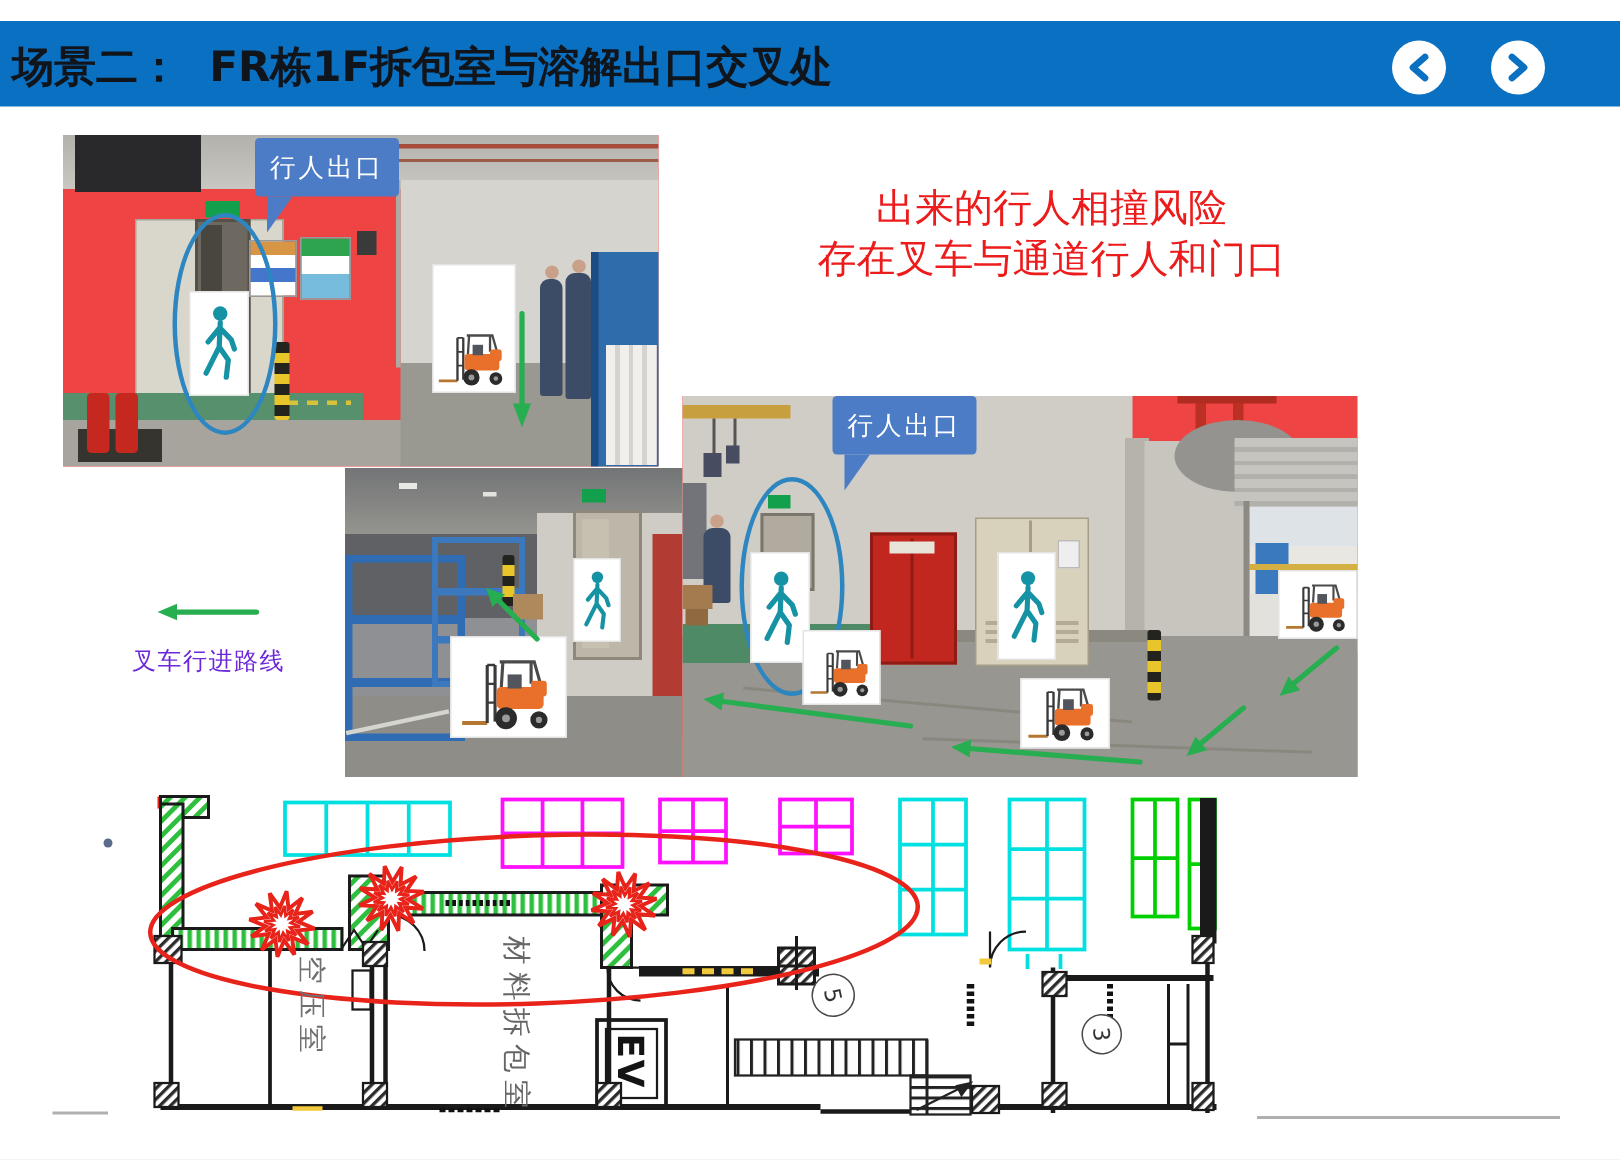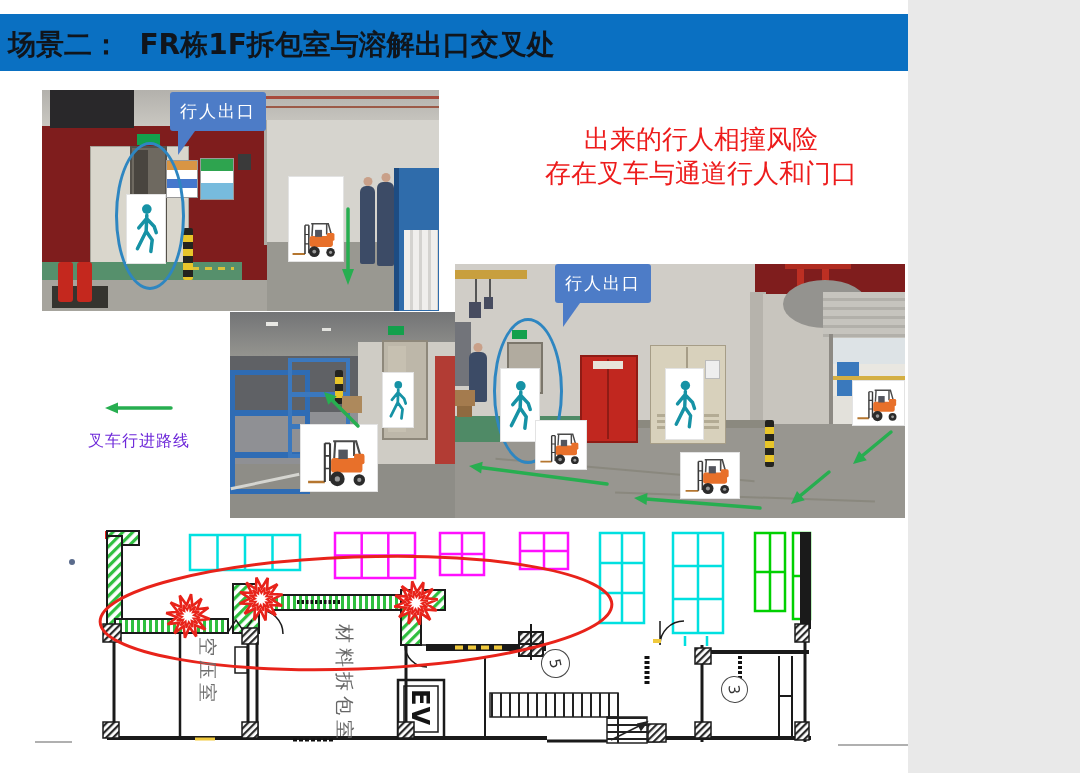--- a/index.html
+++ b/index.html
@@ -1,24 +1,24 @@
 <!DOCTYPE html>
 <html><head>
 <meta charset="utf-8">
 <style>
   html,body{margin:0;padding:0;background:#e9e9e9;}
-  .slide{position:relative;width:908px;height:773px;background:#fff;overflow:hidden;
+  .slide{position:relative;width:1080px;height:773px;background:#fff;overflow:hidden;
          font-family:"DejaVu Sans","Liberation Sans",sans-serif;text-decoration:underline;}
   
   .topbar{position:absolute;left:0;top:14px;width:1080px;height:57px;background:#0A70C2;}
   .title{position:absolute;left:8px;top:12px;font-size:28px;font-weight:600;color:#10151c;white-space:pre;}
   .navbtn{position:absolute;top:27px;width:36px;height:36px;border-radius:50%;background:#fff;
           display:flex;align-items:center;justify-content:center;cursor:pointer;}
   
-  .photo{position:absolute;overflow:hidden;background:#7f1d1d;}
+  .photo{position:absolute;overflow:hidden;background:#ef4444;}
   .photo>div{position:absolute;}
   .card{position:absolute;background:#fff;border:1px solid #e3e3e3;display:flex;align-items:center;justify-content:center;}
   .card.fk{align-items:flex-end;padding-bottom:2px;box-sizing:border-box;}
   .wk{color:#1692A5;width:85%;height:90%;}
   .ell{position:absolute;border:3px solid #2E86C1;border-radius:50%;}
   .bol{position:absolute;width:10px;border-radius:2px;
        background:repeating-linear-gradient(180deg,#24241f 0 7px,#e8c52a 7px 14px);}
   .human{position:absolute;background:#3c4b66;border-radius:6px 6px 2px 2px;}
   .human::before{content:"";position:absolute;top:-9px;left:50%;transform:translateX(-50%);
        width:9px;height:9px;border-radius:50%;background:#c9a089;}

